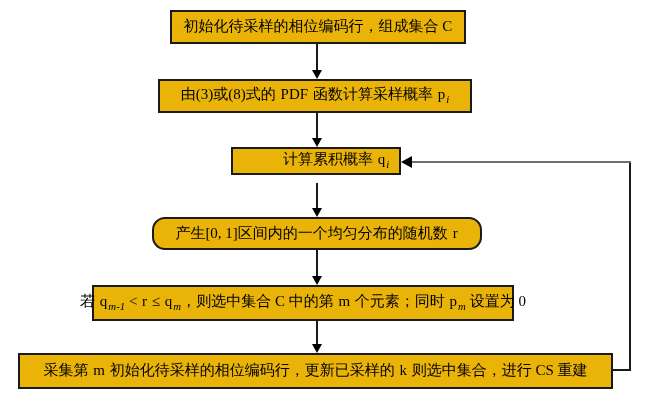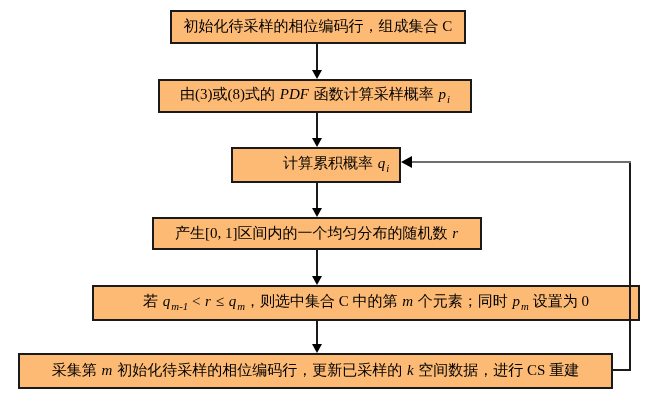--- a/index.html
+++ b/index.html
@@ -13,31 +13,30 @@
     height: 406px;
     background: #ffffff;
     font-family: "Liberation Serif", "DejaVu Serif", serif;
     color: #000000;
     overflow: hidden;
   }
   .flow-box {
     position: absolute;
     box-sizing: border-box;
     border: 2px solid #1a1a1a;
-    background: #fdba74;
+    background: #eab308;
     display: flex;
     align-items: center;
     justify-content: center;
     text-align: right;
     font-size: 15px;
     line-height: 1.15;
     white-space: nowrap;
   }
   .run-i {
-    font-style: italic;
     padding: 0 1px;
   }
   .run-isub {
     font-style: italic;
     vertical-align: sub;
     font-size: 0.72em;
   }
   .vline {
     position: absolute;
     width: 2px;
@@ -74,34 +73,34 @@
 <div id="canvas">
 
   <div class="flow-box" style="left:170px; top:10px;  width:296px; height:34px;">
       <span><span>初始化待采样的相位编码行，组成集合 C</span></span>
     </div>
 
   <div class="flow-box" style="left:158px; top:79px;  width:314px; height:34px;">
       <span><span>由(3)或(8)式的 </span><span class="run-i">PDF</span><span> 函数计算采样概率 </span><span class="run-i">p</span><span class="run-isub">i</span></span>
     </div>
 
-  <div class="flow-box" style="left:231px; top:147px; width:170px; height:36px;padding-left:40px;">
+  <div class="flow-box" style="left:231px; top:147px; width:170px; height:28px;padding-left:40px;">
       <span><span>计算累积概率 </span><span class="run-i">q</span><span class="run-isub">i</span></span>
     </div>
 
-  <div class="flow-box" style="left:152px; top:217px; width:330px; height:33px;">
+  <div class="flow-box" style="left:152px; top:217px; width:330px; height:33px;border-radius:13px;">
       <span><span>产生[0, 1]区间内的一个均匀分布的随机数 </span><span class="run-i">r</span></span>
     </div>
 
-  <div class="flow-box" style="left:92px;  top:285px; width:548px; height:36px;">
+  <div class="flow-box" style="left:92px;  top:285px; width:422px; height:36px;">
       <span><span>若 </span><span class="run-i">q</span><span class="run-isub">m-1</span><span> &lt; </span><span class="run-i">r</span><span> ≤ </span><span class="run-i">q</span><span class="run-isub">m</span><span>，则选中集合 C 中的第 </span><span class="run-i">m</span><span> 个元素；同时 </span><span class="run-i">p</span><span class="run-isub">m</span><span> 设置为 0</span></span>
     </div>
 
   <div class="flow-box" style="left:18px;  top:353px; width:595px; height:36px;">
-      <span><span>采集第 </span><span class="run-i">m</span><span> 初始化待采样的相位编码行，更新已采样的 </span><span class="run-i">k</span><span> 空间数据，进行 CS 重建</span></span>
+      <span><span>采集第 </span><span class="run-i">m</span><span> 初始化待采样的相位编码行，更新已采样的 </span><span class="run-i">k</span><span> 则选中集合，进行 CS 重建</span></span>
     </div>
 
   <div class="vline" style="left:316px; top:44px;  height:26px;"></div>
   <div class="arrow-down" style="left:312px; top:70px;"></div>
 
   <div class="vline" style="left:316px; top:113px; height:25px;"></div>
   <div class="arrow-down" style="left:312px; top:138px;"></div>
 
   <div class="vline" style="left:316px; top:183px; height:25px;"></div>
   <div class="arrow-down" style="left:312px; top:208px;"></div>

